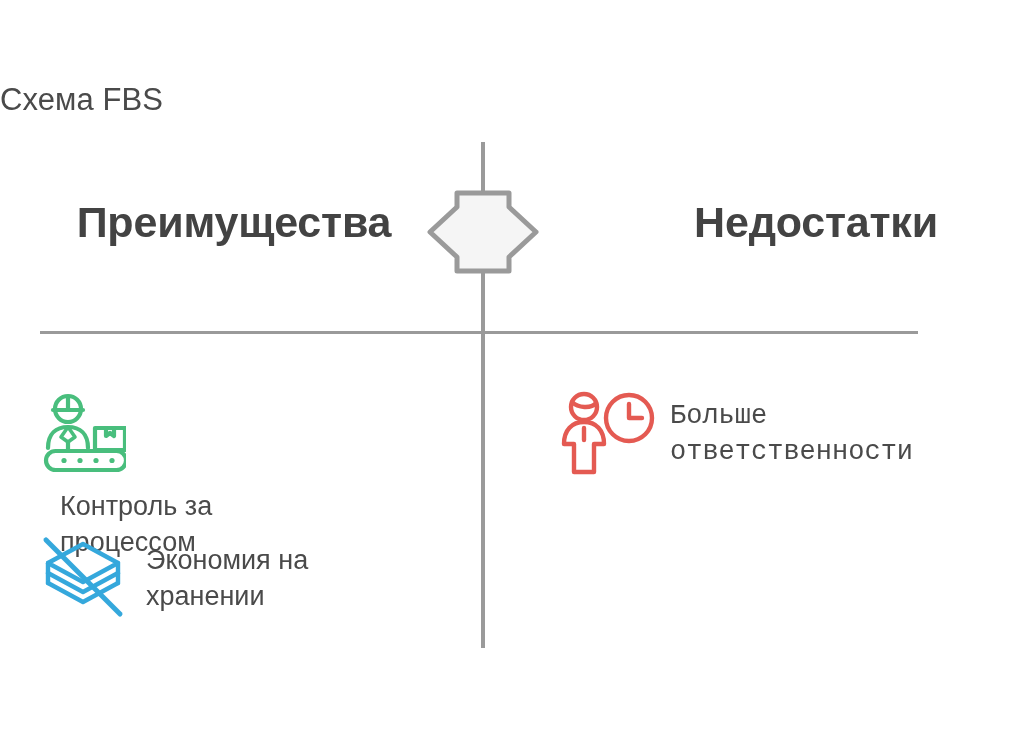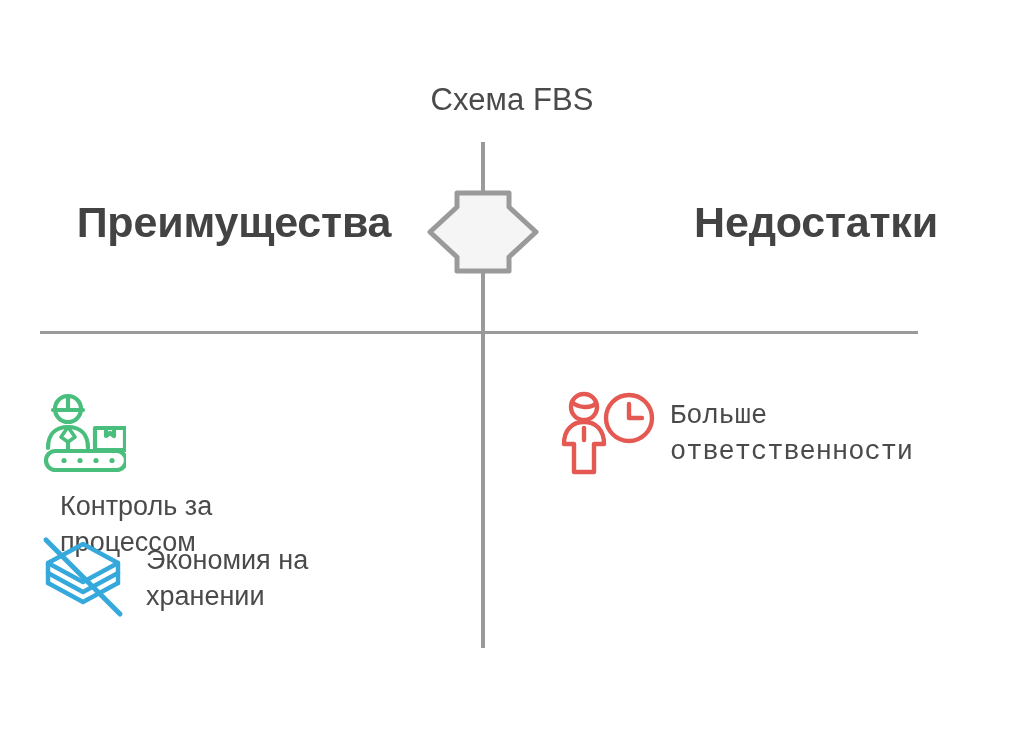--- a/index.html
+++ b/index.html
@@ -20,21 +20,21 @@
     inset: 0;
     background: #ffffff;
   }
 
   
   .chart-title {
     position: absolute;
     top: 82px;
     left: 0;
     width: 1024px;
-    text-align: center;
+    text-align: left;
     font-size: 31px;
     font-weight: 400;
     color: #4a4a4a;
     letter-spacing: 0.1px;
     white-space: nowrap;
   }
 
   
   .center-line-top {
     position: absolute;

